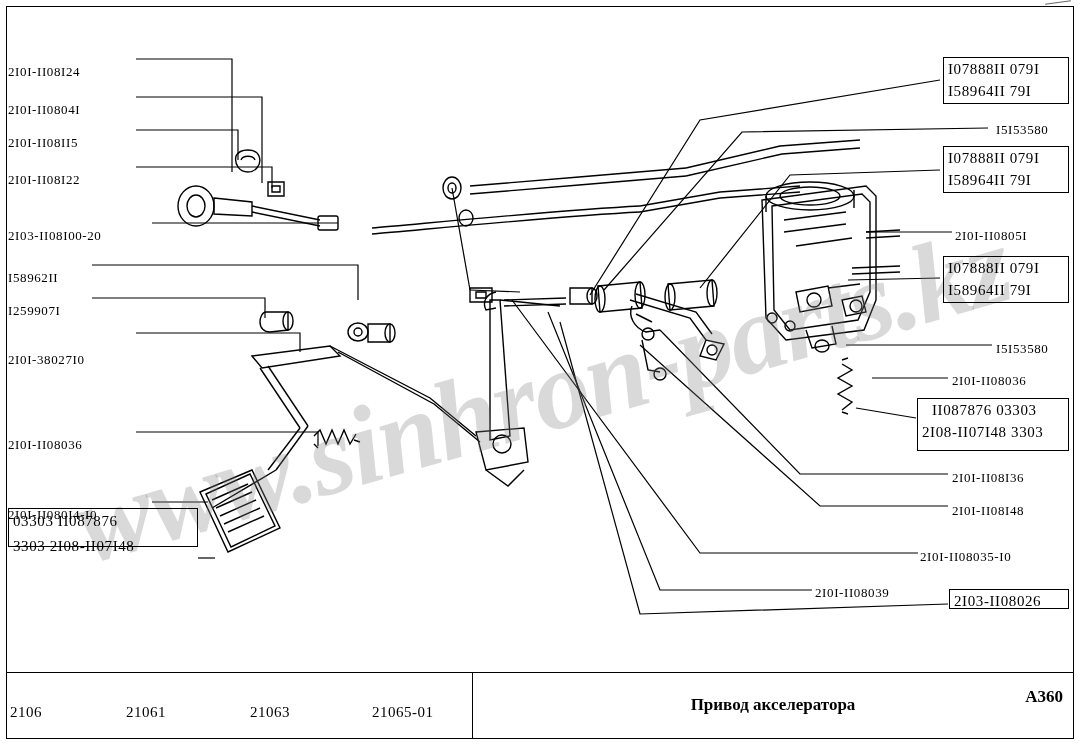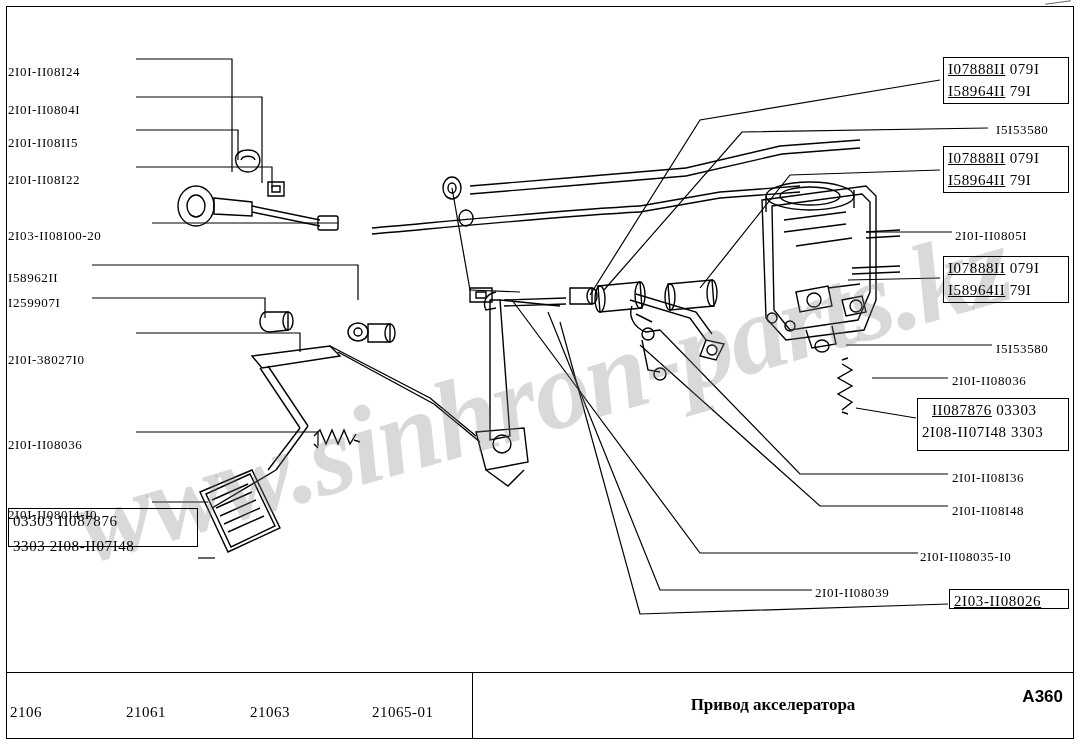--- a/index.html
+++ b/index.html
@@ -69,21 +69,21 @@
     box-sizing: border-box;
   }
   .boxed .row {
     font-family: "Liberation Serif", serif;
     font-size: 15px;
     letter-spacing: 0.6px;
     white-space: nowrap;
     padding: 0 4px;
     line-height: 22px;
   }
-  .boxed .row .u { text-decoration: underline; }
+  .boxed .row .u { }
   
   svg.leaders {
     position: absolute;
     left: 0; top: 0;
     width: 1081px;
     height: 746px;
     pointer-events: none;
   }
   
   .footer-cell {
@@ -106,21 +106,21 @@
     font-size: 17px;
     font-weight: bold;
   }
   .footer-code {
     position: absolute;
     right: 18px;
     top: 672px;
     height: 50px;
     display: flex;
     align-items: center;
-    font-family: Liberation Sans, sans-serif;
+    font-family: Liberation Serif, serif;
     font-size: 17px;
     font-weight: bold;
   }
   
   .watermark {
     position: absolute;
     left: 60px;
     top: 210px;
     width: 1000px;
     height: 380px;
@@ -304,21 +304,21 @@
   <div class="watermark">
     <span>www.sinhron-parts.kz</span>
   </div>
 
   <div class="lbl" style="left:8px; top:64px;">2I0I-II08I24</div>
   <div class="lbl" style="left:8px; top:102px;">2I0I-II0804I</div>
   <div class="lbl" style="left:8px; top:135px;">2I0I-II08II5</div>
   <div class="lbl" style="left:8px; top:172px;font-family:Liberation Serif, serif;">2I0I-II08I22</div>
   <div class="lbl" style="left:8px; top:228px;">2I03-II08I00-20</div>
   <div class="lbl" style="left:8px; top:270px;">I58962II</div>
-  <div class="lbl" style="left:8px; top:295px;">I259907I</div>
+  <div class="lbl" style="left:8px; top:303px;">I259907I</div>
   <div class="lbl" style="left:8px; top:352px;">2I0I-38027I0</div>
   <div class="lbl" style="left:8px; top:437px;">2I0I-II08036</div>
   <div class="lbl" style="left:8px; top:507px;">2I0I-II080I4-I0</div>
 
   <div class="lbl" style="left:996px; top:122px;">I5I53580</div>
   <div class="lbl" style="left:955px; top:228px;">2I0I-II0805I</div>
   <div class="lbl" style="left:996px; top:341px;">I5I53580</div>
   <div class="lbl" style="left:952px; top:373px;">2I0I-II08036</div>
   <div class="lbl" style="left:952px; top:470px;">2I0I-II08I36</div>
   <div class="lbl" style="left:952px; top:503px;">2I0I-II08I48</div>

